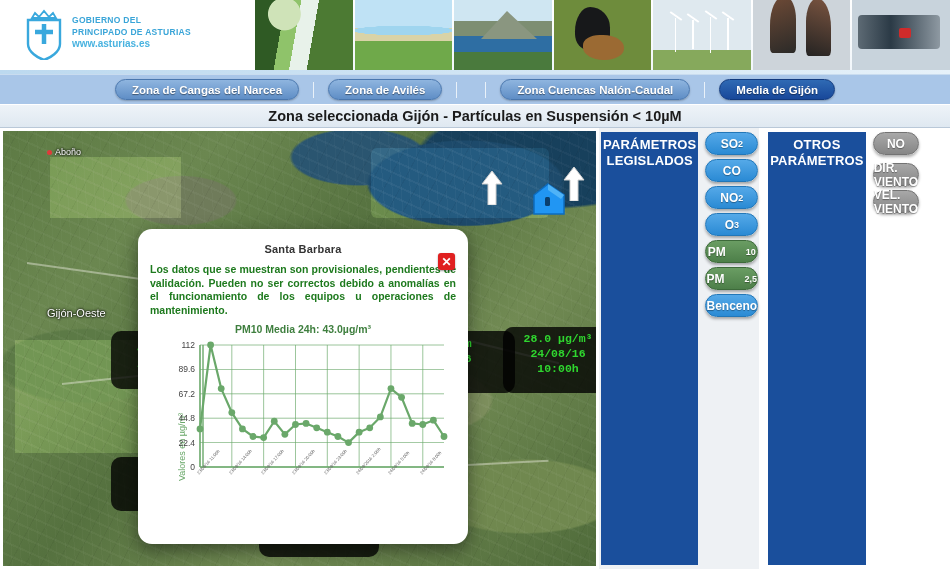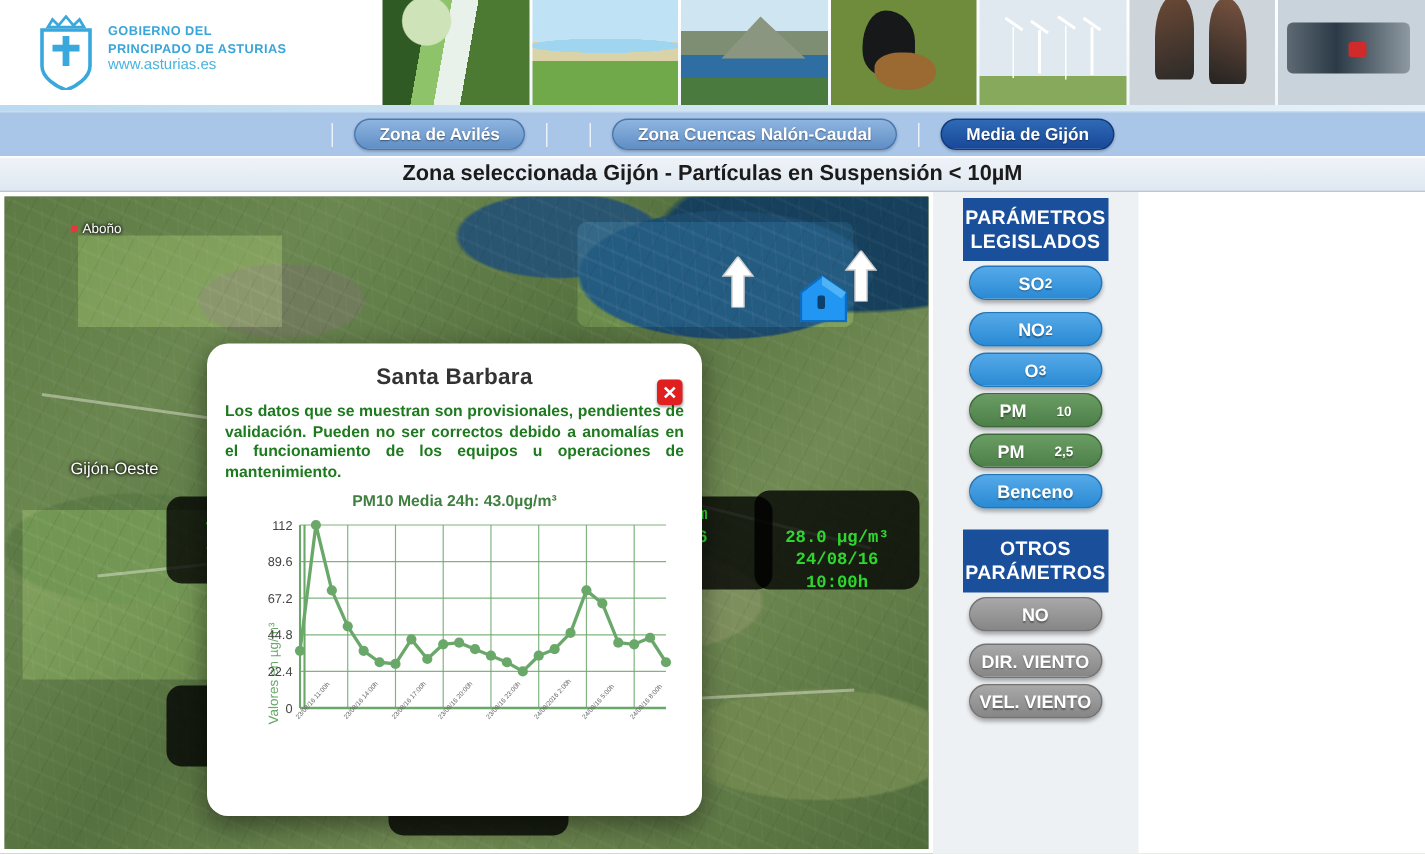--- a/index.html
+++ b/index.html
@@ -8,21 +8,21 @@
 
   
   .banner { position:relative; width:950px; height:70px; display:flex;
             background:linear-gradient(#ffffff,#f2f7fb); overflow:hidden; }
   .logo-cell { width:255px; height:70px; position:relative; flex:0 0 255px;
                background:#ffffff; }
   .shield { position:absolute; left:22px; top:8px; width:44px; height:52px; }
   .logo-text { position:absolute; left:72px; top:14px; color:#3aa5d8;
                font-size:8.5px; font-weight:bold; letter-spacing:.3px;
                line-height:12px; }
-  .logo-text .url { color:#49b3e0; font-size:10px; font-weight:normal;
+  .logo-text .url { color:#49b3e0; font-size:10px; font-weight:bold;
                     letter-spacing:0; }
   .photos { flex:1; display:flex; height:70px; }
   .photo { flex:1; height:70px; margin-right:2px; position:relative;
            overflow:hidden; }
   .photo:last-child { margin-right:0; }
 
   
   .ph-water { background:
       radial-gradient(circle at 30% 20%, #cfe3b8 0 18%, transparent 19%),
       linear-gradient(100deg,#2f5a24 0 28%,#8fc36a 28% 42%,#e8f2ea 42% 58%,#4c7a33 58% 100%); }
@@ -123,42 +123,42 @@
              text-align:center; font-family:"Liberation Mono", monospace;
              white-space:nowrap; }
   .arrow-up { position:absolute; width:22px; height:34px; }
   .house { position:absolute; width:34px; height:32px; }
 
   
   .popup { position:absolute; left:135px; top:98px; width:330px; height:315px;
            background:#ffffff; border-radius:14px;
            box-shadow:0 6px 18px rgba(0,0,0,.45); padding:10px 12px 8px;
            display:flex; flex-direction:column; }
-  .popup-title { text-align:center; font-size:15px; font-weight:bold;
+  .popup-title { text-align:center; font-size:11px; font-weight:bold;
                  color:#333; margin:4px 0 8px; letter-spacing:.2px; }
   .popup-close { position:absolute; right:13px; top:24px; width:17px;
                  height:17px; background:#e02020; border-radius:3px;
                  color:#fff; font-size:12px; font-weight:bold;
                  display:flex; align-items:center; justify-content:center;
                  cursor:pointer; box-shadow:0 1px 2px rgba(0,0,0,.4); }
   .popup-warn { color:#1e7a1e; font-size:10.5px; font-weight:bold;
                 line-height:13.5px; text-align:justify; margin-bottom:4px; }
   .chartwrap { position:relative; flex:1; margin-top:2px; }
   .chart-title { position:absolute; left:0; right:0; top:0; text-align:center;
                  font-size:10.5px; font-weight:bold; color:#3f7f3f; }
   .ylabel { position:absolute; left:-2px; top:58%; transform:translateY(-50%)
             rotate(-90deg); transform-origin:center; font-size:9px;
             color:#6aa86a; white-space:nowrap; }
   .xlab { position:absolute; font-size:4.4px; color:#666;
           transform:rotate(-48deg); transform-origin:left top;
           white-space:nowrap; }
 
   
-  .side { width:160px; height:100%; background:#eef1f4; padding:4px 20px;
-          display:flex; flex-direction:column; gap:3px; }
+  .side { width:160px; height:100%; background:#eef1f4; padding:4px 2px;
+          display:flex; flex-direction:row; gap:3px; }
   .side-hdr { background:#1a4f9c; color:#ffffff; font-size:13px;
               font-weight:bold; text-align:center; padding:5px 2px;
               line-height:16px; letter-spacing:.2px; }
   .pbtn { height:23px; border-radius:12px; display:flex; align-items:center;
           justify-content:center; font-size:12px; font-weight:bold;
           color:#ffffff; cursor:pointer; margin:0 4px;
           box-shadow:0 2px 3px rgba(0,0,0,.32);
           text-shadow:0 1px 1px rgba(0,0,0,.35); }
   .pbtn.blue  { background:linear-gradient(#55a9e8,#2a8ad4);
                 border:1px solid #2277b8; }
@@ -205,20 +205,21 @@
         </span>
     </div>
     <div class="photo ph-smoke"></div>
     <div class="photo ph-traffic"></div>
   </div>
 
 </div>
 <div class="strip"></div>
 
 <div class="tabbar" id="tabbar">
+    <div class="tab">Zona de Cangas del Narcea</div>
     <div class="tabsep"></div>
     <div class="tab">Zona de Avilés</div>
     <div class="tabsep"></div>
     <div class="tabsep"></div>
     <div class="tab">Zona Cuencas Nalón-Caudal</div>
     <div class="tabsep"></div>
     <div class="tab active">Media de Gijón</div>
   </div>
 
 <div class="page-title">Zona seleccionada Gijón - Partículas en Suspensión &lt; 10µM</div>
@@ -262,21 +263,21 @@
     </div>
     <div class="tooltip" style="left:108px;top:326px;width:60px;height:54px;padding-top:14px;">
       <div>2</div>
       <div>2</div>
     </div>
     <div class="tooltip" style="left:440px;top:200px;width:72px;height:62px;text-align:left;">
       <div>g/m</div>
       <div>/16</div>
       <div>0h</div>
     </div>
-    <div class="tooltip" style="left:500px;top:196px;width:110px;height:66px;padding-top:24px;">
+    <div class="tooltip" style="left:500px;top:196px;width:110px;height:66px;padding-top:4px;">
       <div>28.0 µg/m³</div>
       <div>24/08/16</div>
       <div>10:00h</div>
     </div>
     <div class="tooltip" style="left:256px;top:386px;width:120px;height:40px;padding-top:6px;">
       <div>&nbsp;</div>
     </div>
 
     <div class="popup">
       <div class="popup-close">✕</div>
@@ -350,20 +351,23 @@
   </div>
 
   <div class="side">
     <div class="side-hdr">PARÁMETROS LEGISLADOS</div>
     <div id="sec1">
         <div class="pbtn blue">
           <span>SO</span>
           <sub>2</sub>
         </div>
         <div style="height: 4px;"></div>
+        <div class="pbtn blue">
+          <span>CO</span>
+        </div>
         <div style="height: 4px;"></div>
         <div class="pbtn blue">
           <span>NO</span>
           <sub>2</sub>
         </div>
         <div style="height: 4px;"></div>
         <div class="pbtn blue">
           <span>O</span>
           <sub>3</sub>
         </div>

